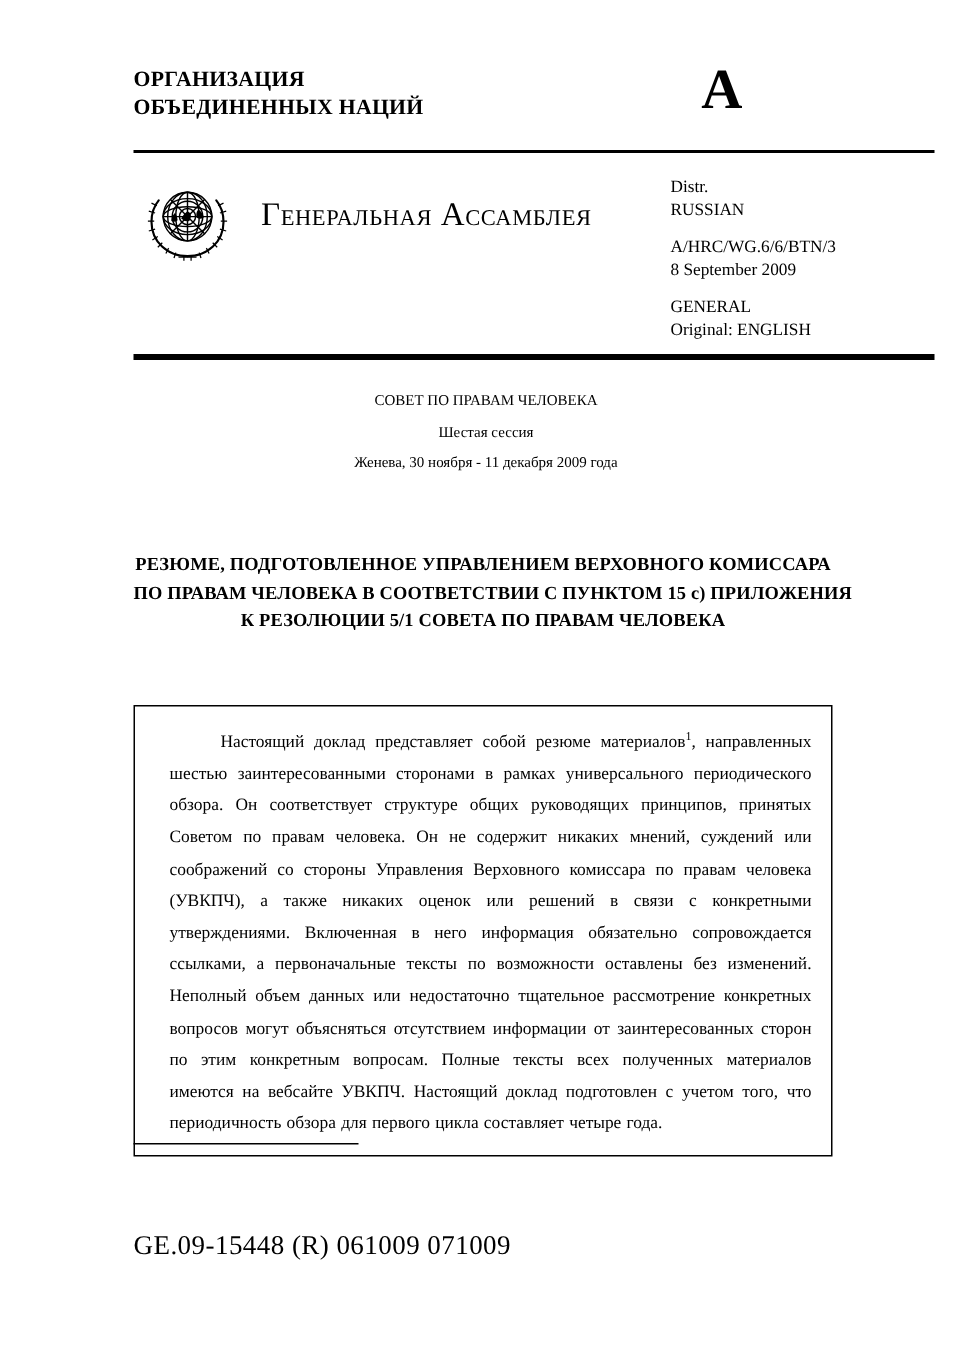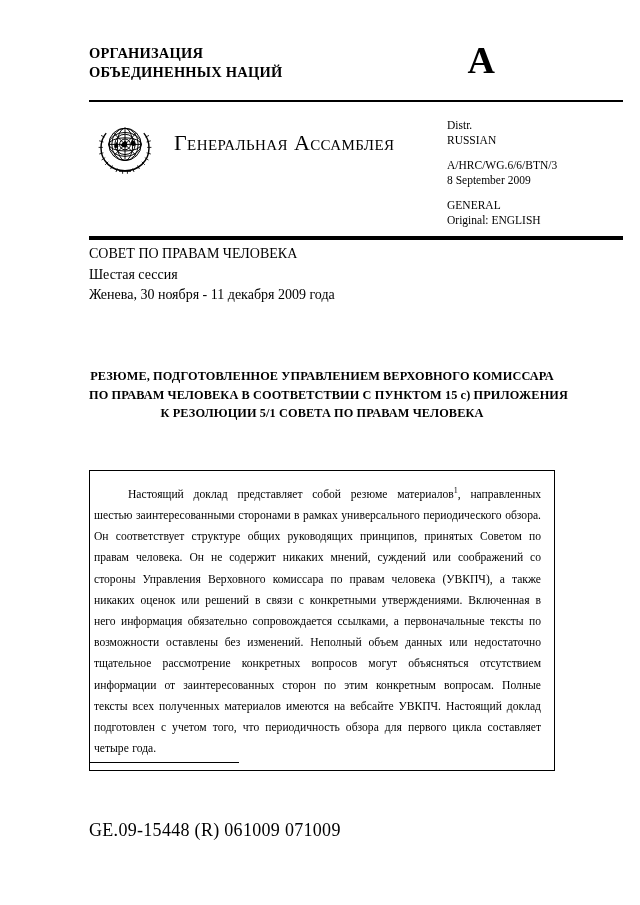--- a/index.html
+++ b/index.html
@@ -97,24 +97,25 @@
     font-size: 11.5px;
     line-height: 14.5px;
   }
   .distr-block .grp { margin-bottom: 11px; }
   .distr-block .grp:last-child { margin-bottom: 0; }
 
   
   .council {
     position: absolute;
     left: 89px;
-    top: 244px;
+    top: 258px;
     width: 470px;
-    font-size: 14px;
+    font-size: 10px;
     line-height: 20.5px;
+    text-align: center;
   }
 
   
   .main-title {
     position: absolute;
     left: 89px;
     top: 367px;
     width: 466px;
     text-align: center;
     font-weight: bold;
@@ -141,21 +142,21 @@
   }
 
   
   .summary-box {
     position: absolute;
     left: 89px;
     top: 470px;
     width: 466px;
     box-sizing: border-box;
     border: 1px solid #000;
-    padding: 9px 13px 10px 4px;
+    padding: 9px 13px 10px 23px;
   }
   .summary-text {
     font-size: 11.6px;
     line-height: 21.2px;
     text-align: justify;
     text-indent: 34px;
     margin: 0;
     word-spacing: 0.6px;
   }
   .summary-text sup {

